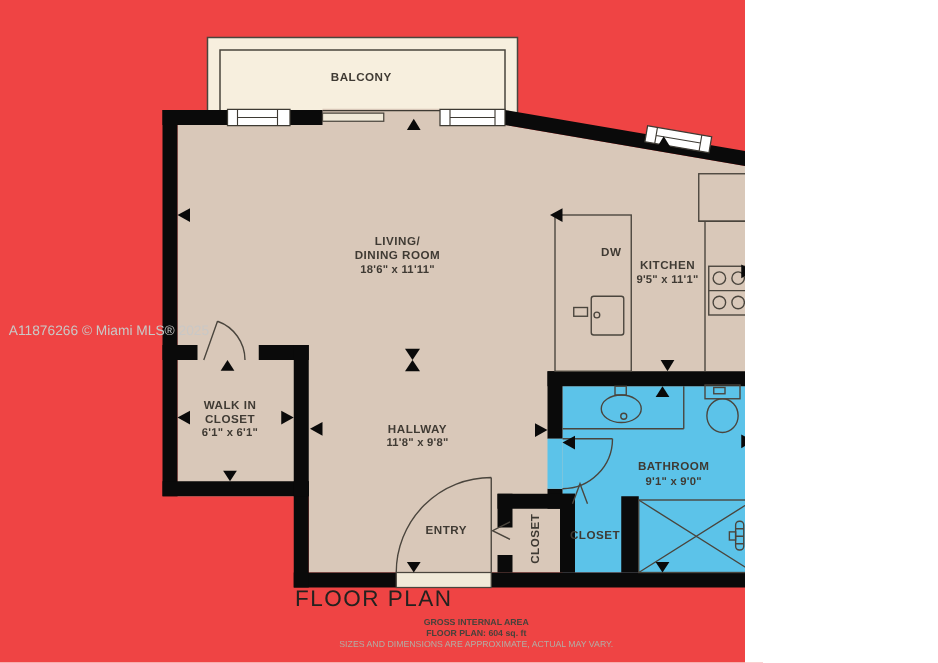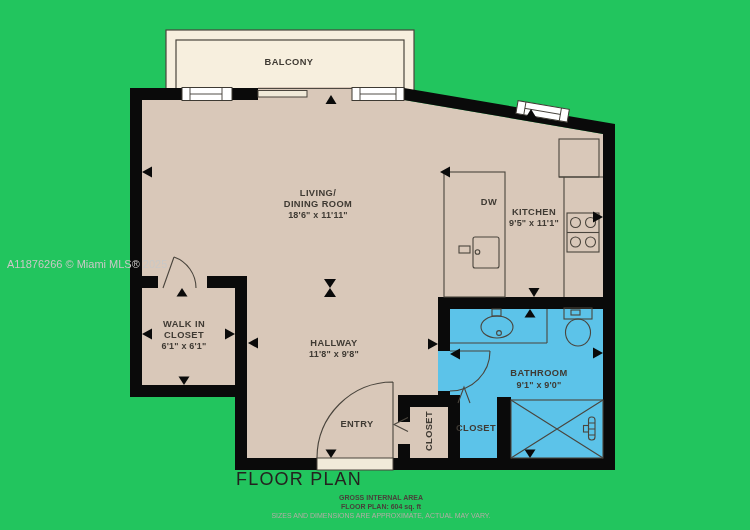--- a/index.html
+++ b/index.html
@@ -1,16 +1,16 @@
 <!DOCTYPE html>
 <html style="--floor: #d9c8b9; --balcony: #f7efde; --bathroom: #5cc3e9; --wall: #0a0a0a; --line: #4a453d; --text: #3f3a33; --watermark: #c9c8c6; --muted: #b3ada5; --opening: #f1ead9;"><head>
 <meta charset="utf-8">
 <style>
   html,body{margin:0;padding:0;background:#ffffff;}
-  .stage{position:relative;width:750px;height:530px;background:#22c55e;overflow:hidden;
+  .stage{position:relative;width:596px;height:530px;background:#ef4444;overflow:hidden;
          font-family:"Liberation Sans",sans-serif;}
   svg{display:block;}
   .wall{fill:var(--wall);}
   .floor{fill:var(--floor);}
   .bath{fill:var(--bathroom);}
   .balc{fill:var(--balcony);stroke:var(--line);stroke-width:1.2;}
   .furn{fill:none;stroke:var(--line);stroke-width:1.1;}
   .win{fill:#ffffff;stroke:#3e3a33;stroke-width:1;}
   .winline{fill:none;stroke:#3e3a33;stroke-width:0.9;}
   .opening{fill:var(--opening);stroke:var(--line);stroke-width:1;}

